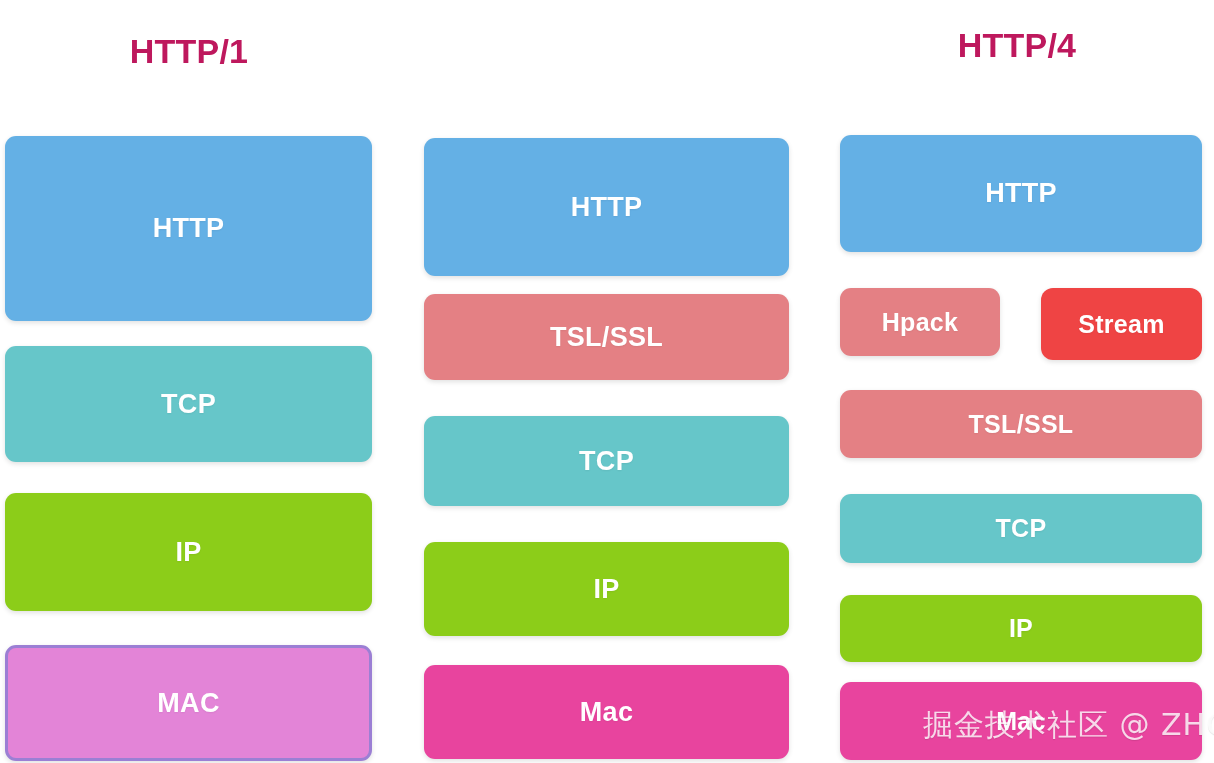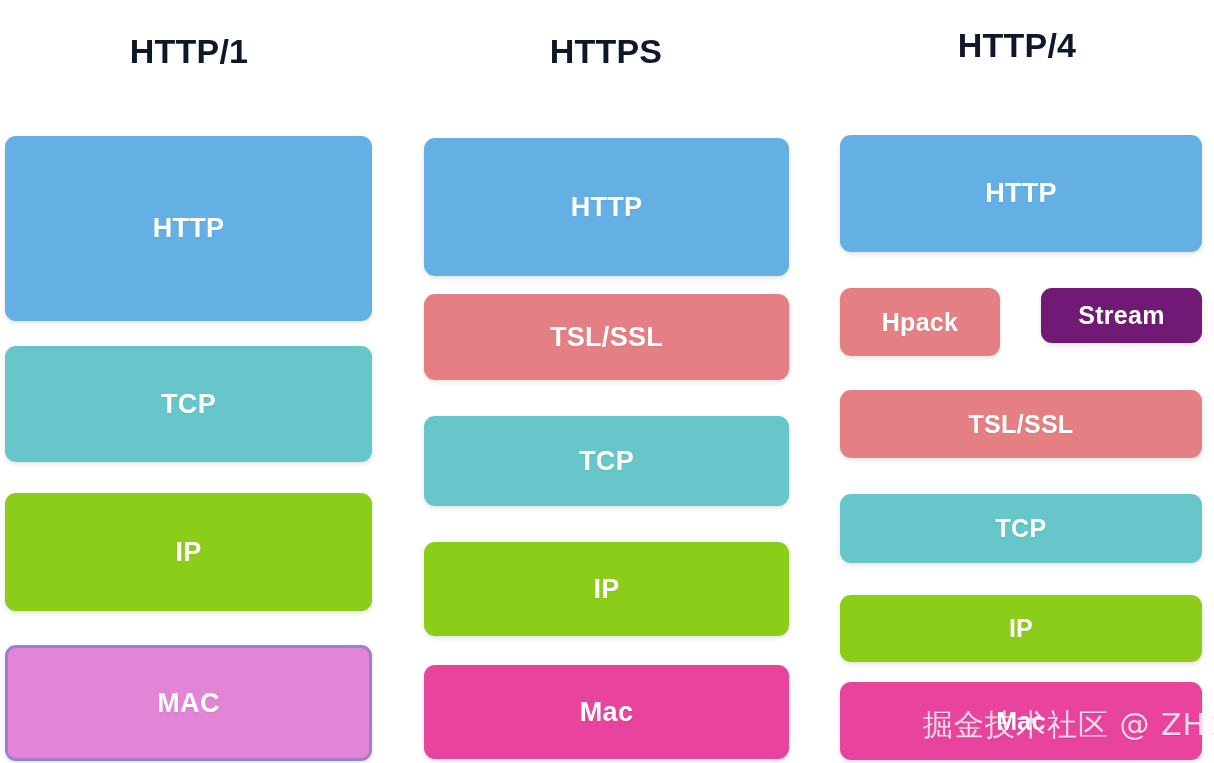--- a/index.html
+++ b/index.html
@@ -22,21 +22,21 @@
     position: absolute;
     top: 0;
     height: 763px;
   }
   .col-title {
     position: absolute;
     width: 100%;
     text-align: center;
     font-size: 34px;
     font-weight: bold;
-    color: #0f172a;
+    color: #be185d;
     letter-spacing: 0.2px;
     line-height: 1;
     white-space: nowrap;
   }
   .layer-box {
     position: absolute;
     box-sizing: border-box;
     border-radius: 11px;
     display: flex;
     align-items: center;
@@ -75,23 +75,20 @@
     </div>
     <div class="layer-box shadowed" style="left: 5px; top: 346px; width: 367px; height: 116px; background: rgb(102, 198, 201); font-size: 27px;">
       <span class="layer-label">TCP</span>
     </div>
     <div class="layer-box shadowed" style="left: 5px; top: 493px; width: 367px; height: 118px; background: rgb(140, 205, 25); font-size: 27px;">
       <span class="layer-label">IP</span>
     </div>
     <div class="layer-box shadowed" style="left: 5px; top: 645px; width: 367px; height: 116px; background: rgb(227, 132, 215); font-size: 27px; border: 3px solid rgb(155, 127, 212);">
       <span class="layer-label">MAC</span>
     </div>
-    <div class="column" style="left: 410px; width: 392px;">
-      <div class="col-title" style="top: 34px;">HTTPS</div>
-    </div>
     <div class="layer-box shadowed" style="left: 424px; top: 138px; width: 365px; height: 138px; background: rgb(100, 176, 229); font-size: 27px;">
       <span class="layer-label">HTTP</span>
     </div>
     <div class="layer-box shadowed" style="left: 424px; top: 294px; width: 365px; height: 86px; background: rgb(228, 128, 132); font-size: 27px;">
       <span class="layer-label">TSL/SSL</span>
     </div>
     <div class="layer-box shadowed" style="left: 424px; top: 416px; width: 365px; height: 90px; background: rgb(102, 198, 201); font-size: 27px;">
       <span class="layer-label">TCP</span>
     </div>
     <div class="layer-box shadowed" style="left: 424px; top: 542px; width: 365px; height: 94px; background: rgb(140, 205, 25); font-size: 27px;">
@@ -102,21 +99,21 @@
     </div>
     <div class="column" style="left: 820px; width: 394px;">
       <div class="col-title" style="top: 28px;">HTTP/4</div>
     </div>
     <div class="layer-box shadowed" style="left: 840px; top: 135px; width: 362px; height: 117px; background: rgb(100, 176, 229); font-size: 27px;">
       <span class="layer-label">HTTP</span>
     </div>
     <div class="layer-box shadowed" style="left: 840px; top: 288px; width: 160px; height: 68px; background: rgb(228, 128, 132); font-size: 25px;">
       <span class="layer-label">Hpack</span>
     </div>
-    <div class="layer-box shadowed" style="left: 1041px; top: 288px; width: 161px; height: 55px; background: #701a75; font-size: 25px;">
+    <div class="layer-box shadowed" style="left: 1041px; top: 288px; width: 161px; height: 72px; background: #ef4444; font-size: 25px; border-radius: 12px;">
       <span class="layer-label">Stream</span>
     </div>
     <div class="layer-box shadowed" style="left: 840px; top: 390px; width: 362px; height: 68px; background: rgb(228, 128, 132); font-size: 25px;">
       <span class="layer-label">TSL/SSL</span>
     </div>
     <div class="layer-box shadowed" style="left: 840px; top: 494px; width: 362px; height: 69px; background: rgb(102, 198, 201); font-size: 25px;">
       <span class="layer-label">TCP</span>
     </div>
     <div class="layer-box shadowed" style="left: 840px; top: 595px; width: 362px; height: 67px; background: rgb(140, 205, 25); font-size: 25px;">
       <span class="layer-label">IP</span>

